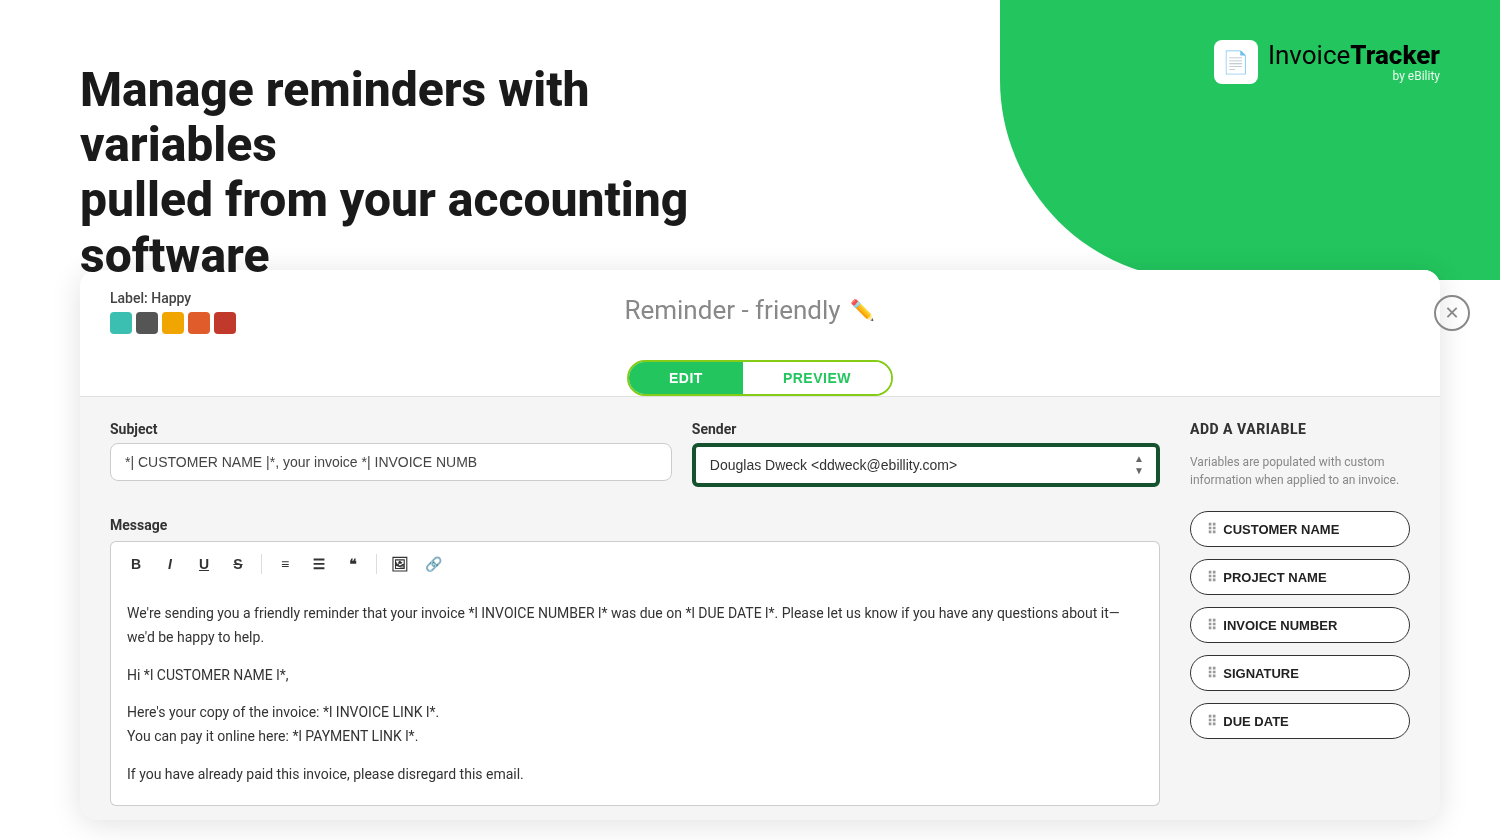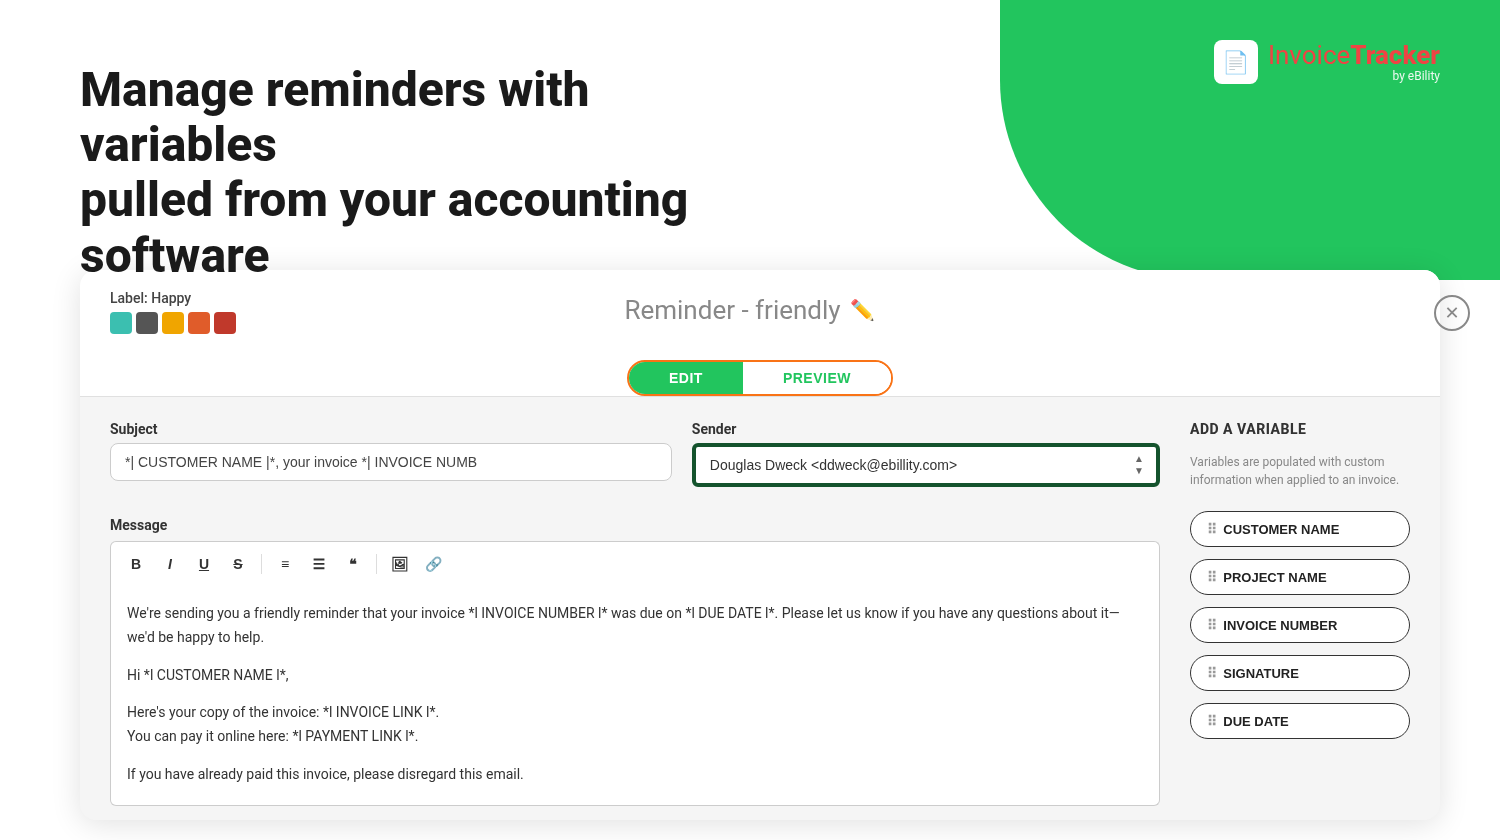--- a/index.html
+++ b/index.html
@@ -38,21 +38,21 @@
       width: 44px;
       height: 44px;
       background: #fff;
       border-radius: 8px;
       display: flex;
       align-items: center;
       justify-content: center;
       font-size: 22px;
     }
     .logo-text {
-      color: #ef4444;
+      color: #000000;
       font-size: 26px;
       font-weight: 400;
       line-height: 1.1;
     }
     .logo-text strong {
       font-weight: 800;
     }
     .logo-by {
       color: #fff;
       font-size: 12px;
@@ -162,21 +162,21 @@
     }
 
     
     .tab-bar {
       display: flex;
       justify-content: center;
       padding: 14px 0 0 0;
     }
     .tab-toggle {
       display: flex;
-      border: 2px solid #f97316;
+      border: 2px solid #84cc16;
       border-radius: 30px;
       overflow: hidden;
       margin-bottom: 0;
     }
     .tab-btn {
       padding: 8px 40px;
       font-size: 14px;
       font-weight: 700;
       letter-spacing: 0.5px;
       border: none;

